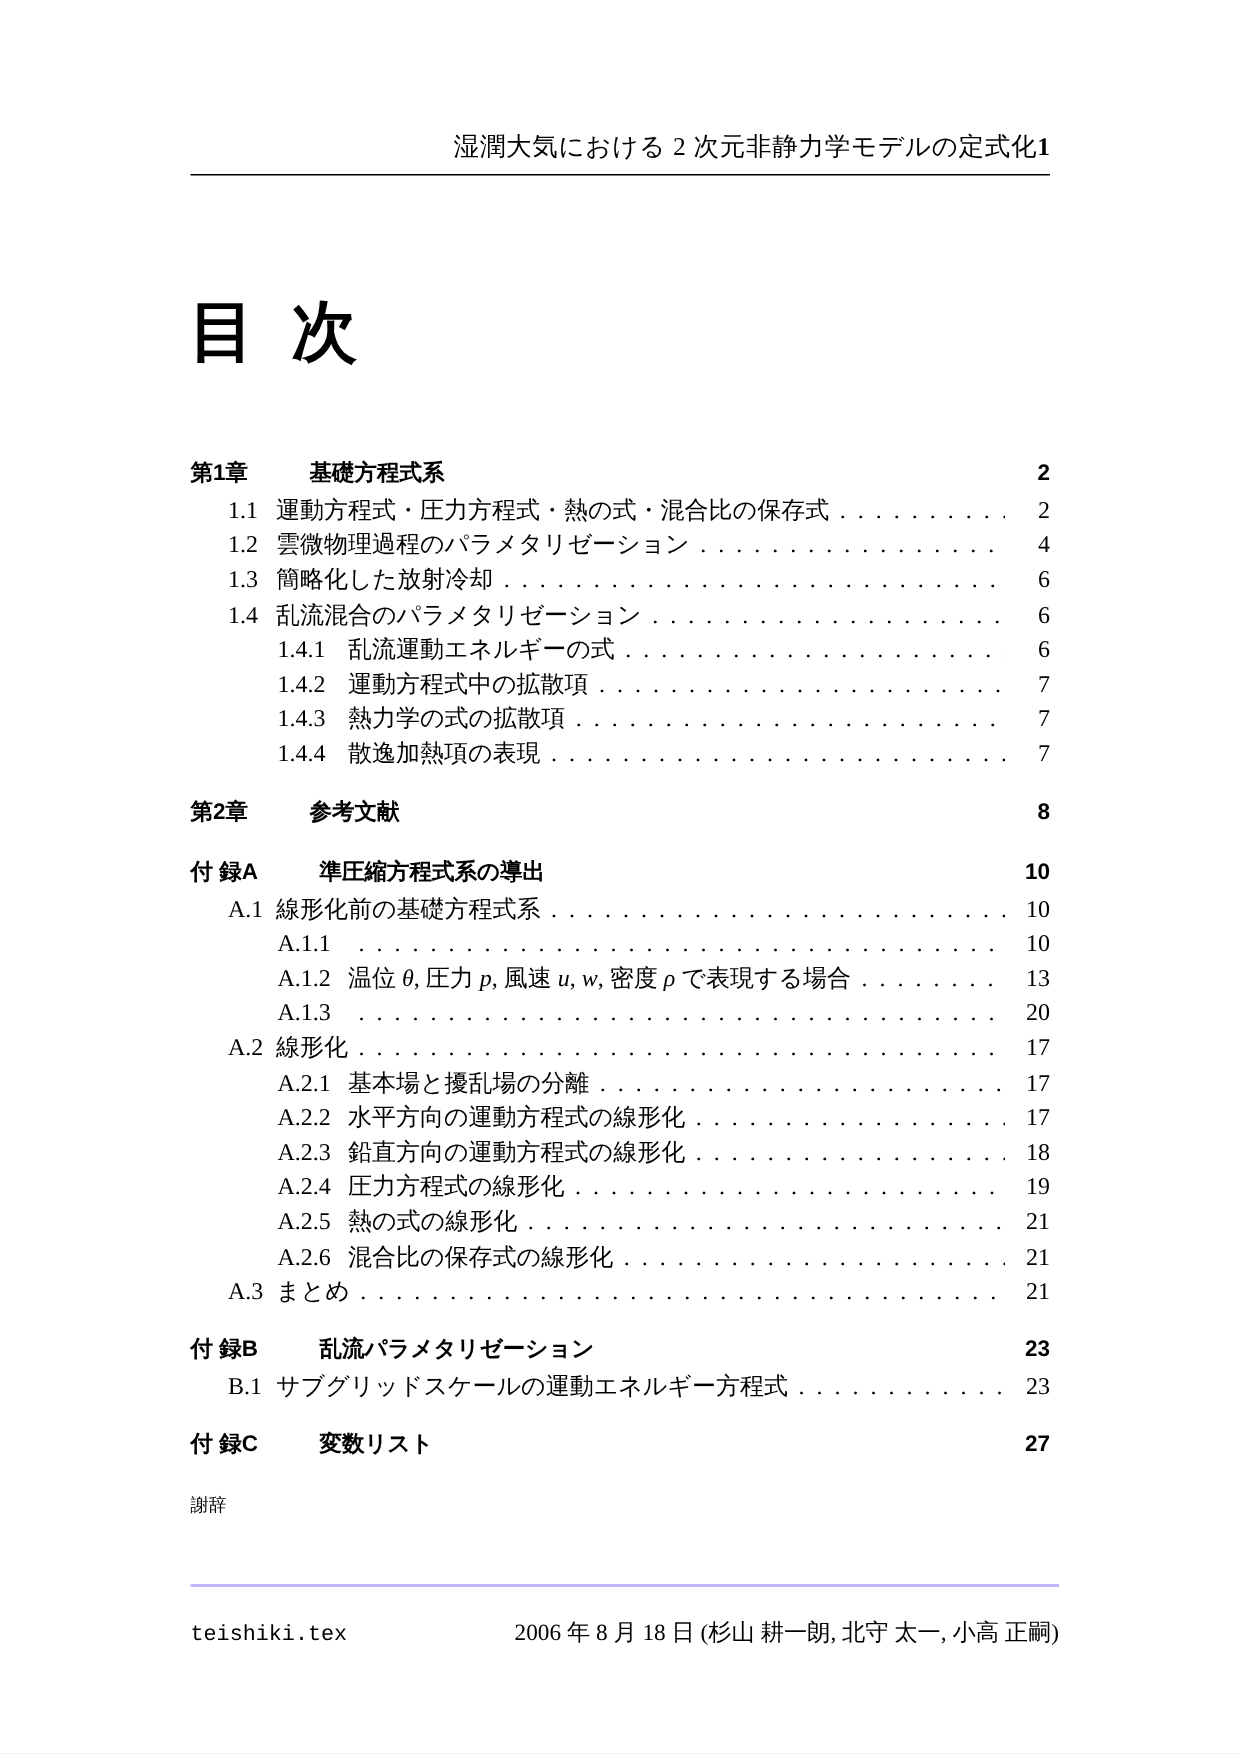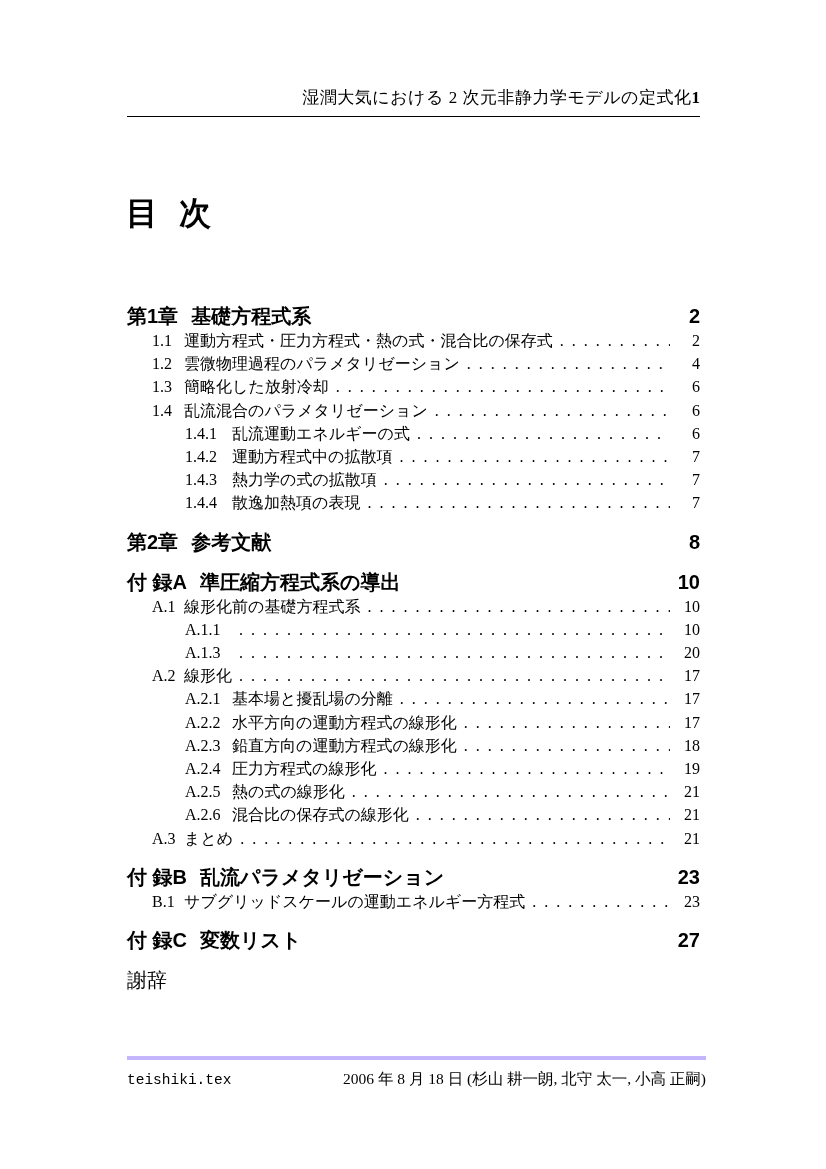--- a/index.html
+++ b/index.html
@@ -19,46 +19,47 @@
     border-bottom:1px solid #000;
     padding-bottom:7px;
     font-size:17px;
   }
   .header .htitle { letter-spacing:0.5px; }
   .header .hpage  { font-weight:bold; }
   
   .toc-title {
     position:absolute; left:126px; top:192px;
     font-family:"Liberation Sans", sans-serif;
-    font-size:32px; font-weight:bold;
+    font-size:44px; font-weight:bold;
     letter-spacing:6px;
     margin:0;
   }
   
   .toc {
     position:absolute; left:127px; top:303px; width:573px;
     font-size:16px;
   }
   .toc-row {
     display:flex; align-items:baseline;
     line-height:23.2px;
     white-space:nowrap;
   }
   .toc-row.chapter {
     font-family:"Liberation Sans", sans-serif;
     font-weight:bold;
-    font-size:20px;
+    font-size:15px;
     line-height:26px;
     margin-top:14px;
+    gap:28px;
   }
   .toc-row.chapter:first-child { margin-top:0; }
   .toc-row.plain {
     margin-top:14px;
     line-height:26px;
-    font-size:20px;
+    font-size:12px;
   }
   .chap-label { flex:none; margin-right:13px; }
   .toc-row.section    { padding-left:25px; }
   .toc-row.subsection { padding-left:58px; }
   .num { flex:none; }
   .section .num    { width:32px; }
   .subsection .num { width:47px; }
   .title { flex:none; }
   .title i { font-family:"Liberation Serif", serif; font-style:italic; }
   .leader {
@@ -72,22 +73,22 @@
   .leader.dotted::after {
     content:". . . . . . . . . . . . . . . . . . . . . . . . . . . . . . . . . . . . . . . . . . . . . . . . . . . .";
     word-spacing:4px;
   }
   .page-num { flex:none; width:26px; text-align:right; }
   .chapter .page-num { font-family:"Liberation Sans", sans-serif; font-weight:bold; }
   
   .footer {
     position:absolute; left:127px; top:1056px; width:579px;
     display:flex; justify-content:space-between; align-items:baseline;
-    border-top:4px solid #c4b5fd;
-    padding-top:9px;
+    border-top:2px solid #c4b5fd;
+    padding-top:20px;
     font-size:15.5px;
   }
   .footer .fname { font-family:"Liberation Mono", monospace; font-size:14.5px; }
 </style>
 </head>
 <body>
 
 <div class="page">
 
   <div class="header">
@@ -169,20 +170,26 @@
         <span class="title">線形化前の基礎方程式系</span>
         <span class="leader dotted"></span>
         <span class="page-num">10</span>
       </div>
       <div class="toc-row subsection">
         <span class="num">A.1.1</span>
         <span class="leader dotted"></span>
         <span class="page-num">10</span>
       </div>
       <div class="toc-row subsection">
+        <span class="num">A.1.2</span>
+        <span class="title">温位 <i>θ</i>, 圧力 <i>p</i>, 風速 <i>u</i>, <i>w</i>, 密度 <i>ρ</i> で表現する場合</span>
+        <span class="leader dotted"></span>
+        <span class="page-num">13</span>
+      </div>
+      <div class="toc-row subsection">
         <span class="num">A.1.3</span>
         <span class="leader dotted"></span>
         <span class="page-num">20</span>
       </div>
       <div class="toc-row section">
         <span class="num">A.2</span>
         <span class="title">線形化</span>
         <span class="leader dotted"></span>
         <span class="page-num">17</span>
       </div>

